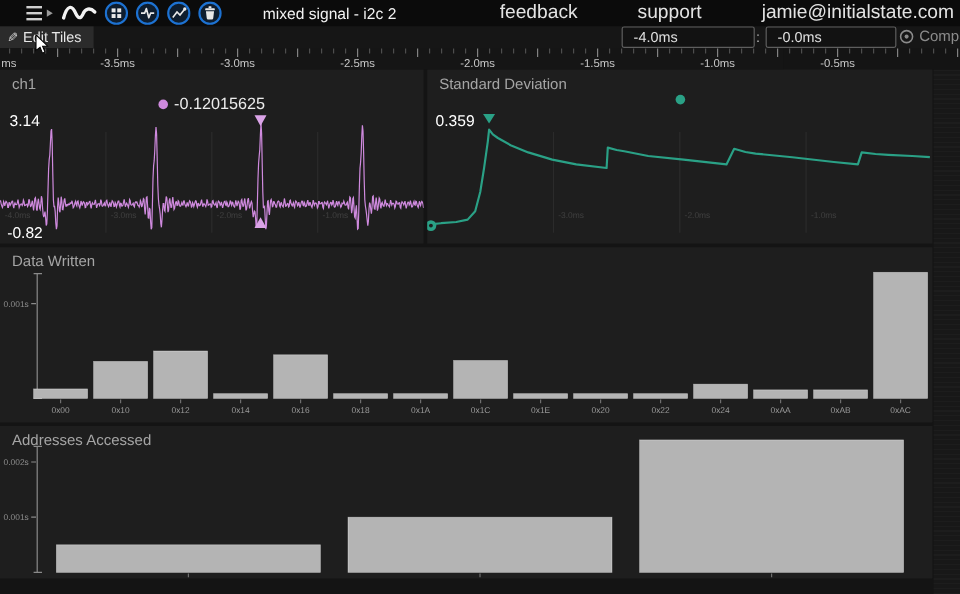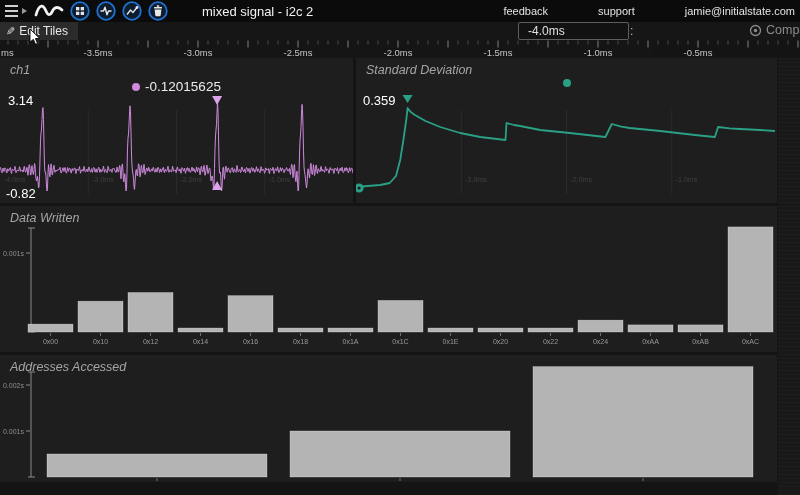--- a/index.html
+++ b/index.html
@@ -1,46 +1,46 @@
 <!DOCTYPE html>
 <html><head>
 <meta charset="utf-8">
 <style>
   html,body{margin:0;padding:0;background:#000;}
   #app{position:relative;width:800px;height:495px;background:#141414;overflow:hidden;
        font-family:"Liberation Sans",sans-serif;-webkit-font-smoothing:antialiased;}
   
   #topbar{position:absolute;left:0;top:0;width:800px;height:22px;background:#0b0b0b;
           display:flex;align-items:center;}
-  .tb-left{display:flex;align-items:center;gap:6px;padding-left:4px;}
+  .tb-left{display:flex;align-items:center;gap:6px;padding-left:21px;}
   .appicon{width:20px;height:20px;display:inline-block;cursor:pointer;}
   #bucket-title{color:#f2f2f2;font-size:13px;margin-left:28px;white-space:nowrap;}
   .tb-right{margin-left:auto;display:flex;gap:10px;padding-right:5px;}
-  .tb-right a{color:#e3e3e3;font-size:11px;text-decoration:none;cursor:pointer;padding-left:40px;}
+  .tb-right a{color:#e3e3e3;font-size:16px;text-decoration:none;cursor:pointer;padding-left:40px;}
   
   #toolbar{position:absolute;left:0;top:22px;width:800px;height:18px;background:#161616;}
   #edit-tiles{position:absolute;left:0;top:0;height:18px;background:#2b2b2b;border:0;
               color:#e8e8e8;font-size:12px;font-family:inherit;padding:0 10px 0 6px;
               display:flex;align-items:center;gap:4px;cursor:pointer;}
   #pencil{font-size:11px;color:#d8d8d8;transform:scaleX(-1);display:inline-block;}
   #cursor{position:absolute;left:29px;top:6px;z-index:60;}
   .range-box{position:absolute;top:0;height:16px;background:#121212;border:1px solid #5e5e5e;
              border-radius:2px;color:#e0e0e0;font-size:12px;font-family:inherit;padding:0 0 0 9px;}
   #range-sep{position:absolute;left:630px;top:2px;color:#bdbdbd;font-size:12px;}
   #compare{position:absolute;left:749px;top:1px;display:flex;align-items:center;gap:4px;
            color:#8b8b8b;font-size:12.5px;cursor:pointer;}
   
   #ruler{position:absolute;left:0;top:40px;width:653px;height:18px;background:#151515;cursor:ew-resize;}
   
   .tile{position:absolute;background:#1e1e1e;}
   #tile-ch1{left:0;top:58px;width:353px;height:145px;}
   #tile-std{left:356px;top:58px;width:421px;height:145px;}
   #tile-dw{left:0;top:206px;width:777px;height:146px;}
   #tile-aa{left:0;top:355px;width:777px;height:127px;}
-  .tile-title{position:absolute;left:10px;top:5px;font-size:12.5px;color:#a5a5a5;z-index:5;font-style:italic;}
+  .tile-title{position:absolute;left:10px;top:5px;font-size:12.5px;color:#a5a5a5;z-index:5;}
   .legend{position:absolute;left:0;top:21px;width:100%;display:flex;justify-content:center;
           align-items:center;gap:5px;font-size:13.5px;color:#ececec;z-index:5;}
   .legend .dot{width:8px;height:8px;border-radius:50%;display:inline-block;}
   .ylab{position:absolute;font-size:13px;color:#ffffff;z-index:5;}
   .chart-svg{position:absolute;left:0;top:0;}
   #gutter{position:absolute;left:778px;top:58px;width:22px;height:437px;background:#181818;
           background-image:repeating-linear-gradient(0deg,rgba(255,255,255,0.025) 0 1px,transparent 1px 4px);
           cursor:pointer;}
 </style>
 </head>
@@ -101,20 +101,21 @@
   <div id="toolbar">
     <button id="edit-tiles">
       <span id="pencil">✎</span>
       <span>Edit Tiles</span>
     </button>
     <svg id="cursor" width="12" height="18">
       <path d="M1,1 L1,14 L4.4,11.4 L6.4,16.3 L8.5,15.4 L6.5,10.6 L10.6,10.3 Z" fill="#ffffff" stroke="#000000" stroke-width="0.9"></path>
     </svg>
     <input class="range-box" style="left: 518px; width: 100px;" value="-4.0ms">
     <span id="range-sep">:</span>
+    <input class="range-box" style="left: 638px; width: 98px;" value="-0.0ms">
     <span id="compare">
       <svg width="13" height="13">
         <circle cx="6.5" cy="6.5" r="5" stroke="#8b8b8b" stroke-width="1.3" fill="none"></circle>
         <circle cx="6.5" cy="6.5" r="1.7" fill="#8b8b8b"></circle>
       </svg>
       <span>Compare</span>
     </span>
   </div>
 
   <div id="ruler">

